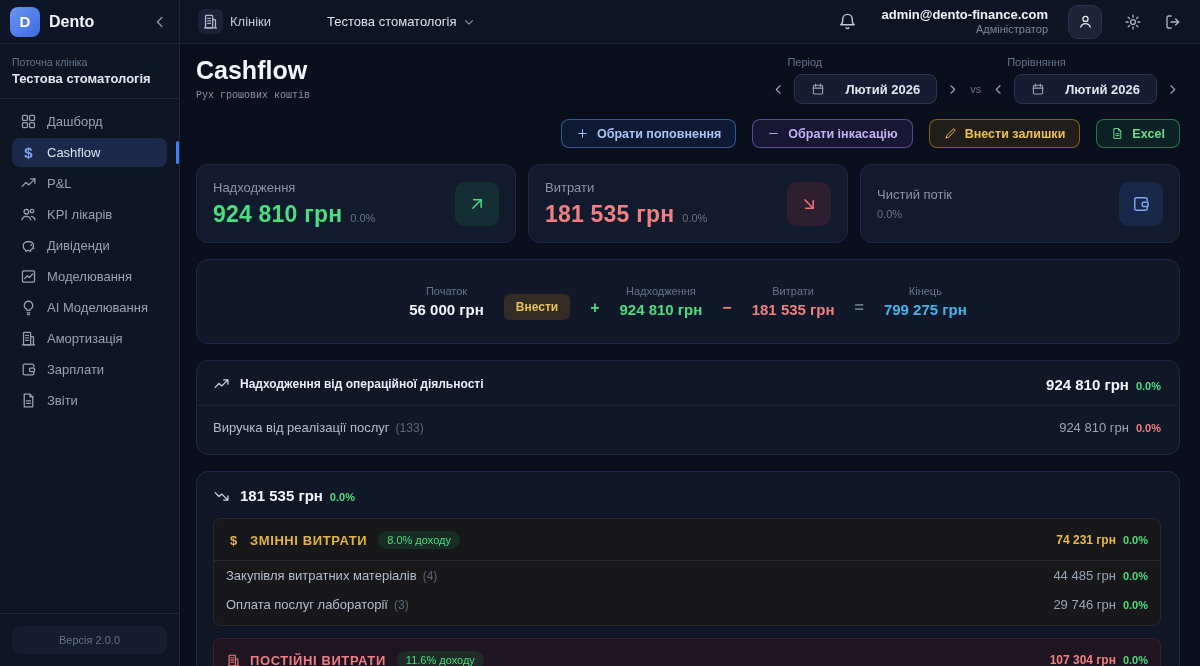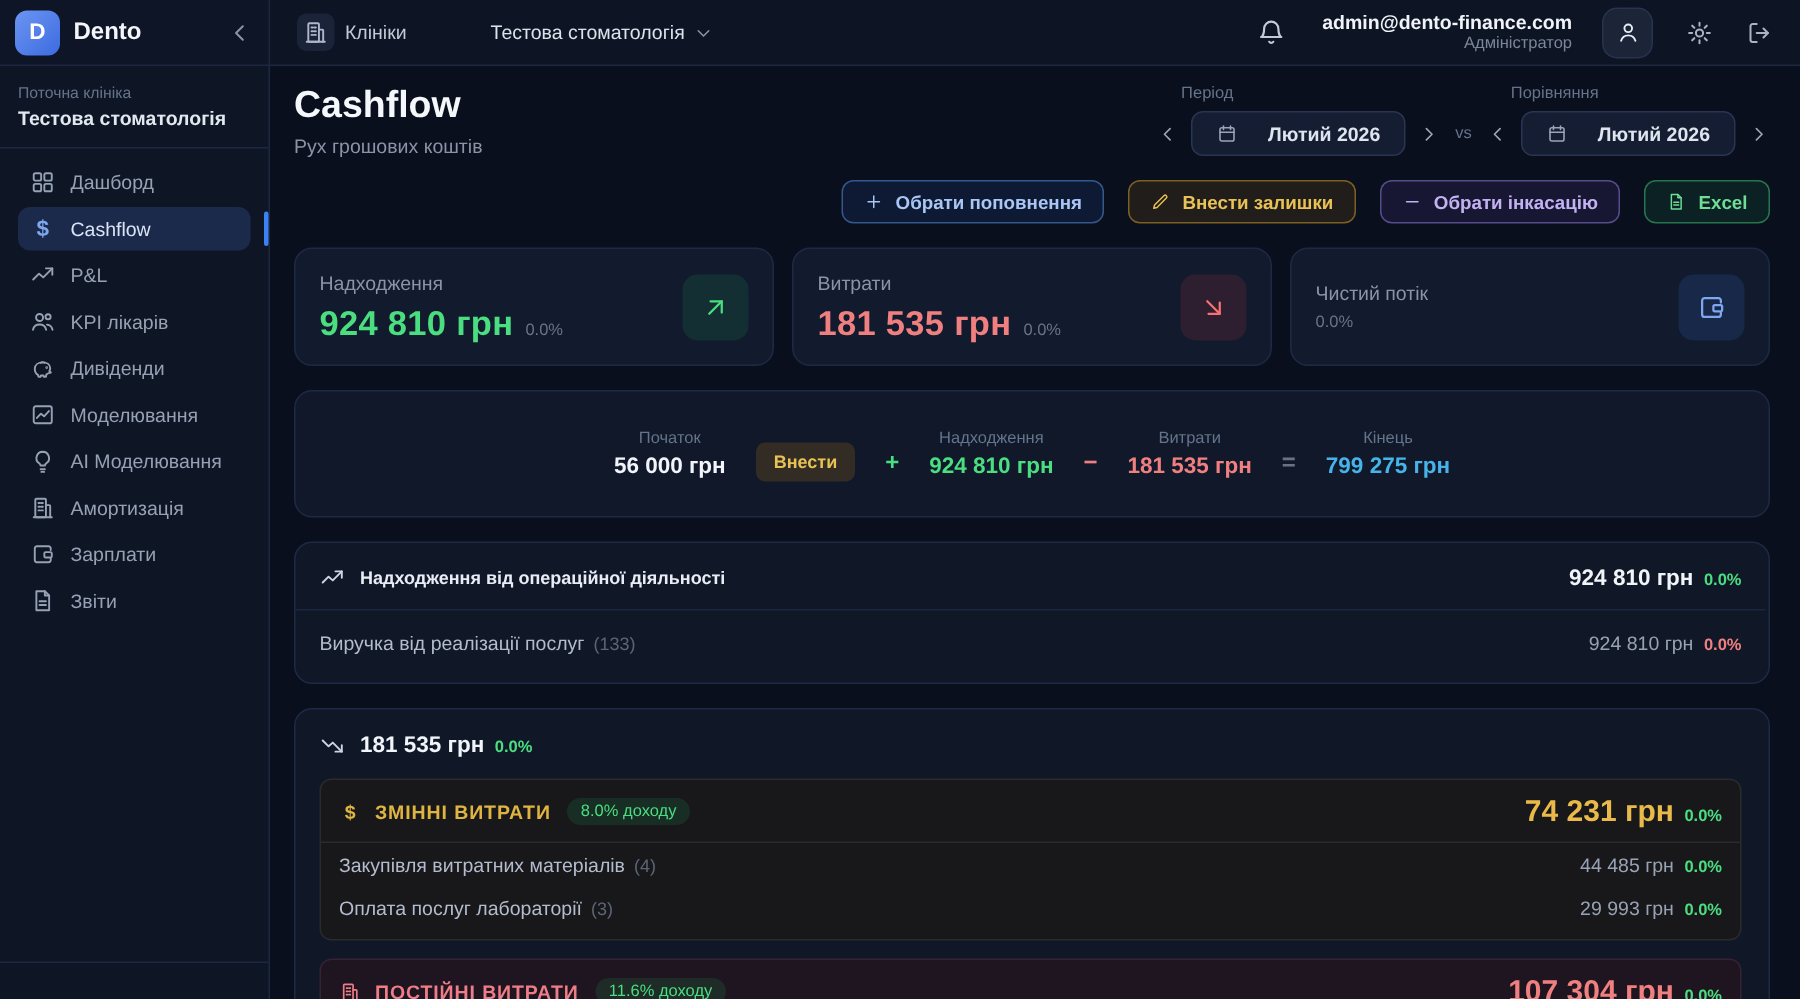--- a/index.html
+++ b/index.html
@@ -73,21 +73,21 @@
   .version-badge {
     background:#151d30; border-radius:8px; text-align:center; padding:8px 0;
     font-size:11px; color:#64748b;
   }
 
   
   .main { grid-column:2; grid-row:2; padding:12px 20px 0 16px; overflow:hidden; }
 
   .page-head { display:flex; justify-content:space-between; align-items:flex-start; }
   .page-title { font-size:25px; font-weight:700; color:#f4f7fb; }
-  .page-subtitle { font-size:13px; color:#8b94a7; margin-top:5px; }
+  .page-subtitle { font-size:10px; color:#8b94a7; margin-top:5px;font-family:Liberation Mono, monospace; }
 
   .periods { display:flex; align-items:flex-end; gap:10px; }
   .period-group { display:flex; flex-direction:column; gap:6px; }
   .period-label { font-size:11px; color:#64748b; padding-left:16px; }
   .period-controls { display:flex; align-items:center; gap:8px; }
   .chev-btn { width:15px; height:15px; color:#9aa5b8; cursor:pointer; }
   .period-btn {
     display:flex; align-items:center; gap:20px; height:30px; padding:0 16px;
     background:#151d32; border:1px solid #2a3552; border-radius:8px; color:#dfe5ee;
     font-size:13px; font-weight:600; cursor:pointer;
@@ -157,21 +157,21 @@
   .group-variable { background:#18181b; border:1px solid #2a2a2c; }
   .group-fixed    { background:#1e1520; border:1px solid #362232; }
   .group-head { display:flex; align-items:center; gap:9px; height:24px; }
   .group-head .icon { width:15px; height:15px; }
   .group-title { font-size:13px; font-weight:700; letter-spacing:.6px; }
   .group-badge {
     font-size:11px; color:#4ade80; background:rgba(34,197,94,.13); border-radius:20px;
     padding:3px 9px; margin-left:2px;
   }
   .group-head .amount { margin-left:auto; }
-  .group-head .val { font-size:20px; }
+  .group-head .val { font-size:12px; }
   .group-divider { height:1px; margin:8px -12px 0; background:#2a2a30; }
   .tone-amber-h { color:#e0b440; }
   .tone-red-h { color:#ee7d87; }
 
   [data-tone="green"] { color:#4ade80; }
   [data-tone="red"]   { color:#f08080; }
   [data-tone="gray"]  { color:#6b7280; }
   [data-tone="amber"] { color:#e9b949; }
   [data-tone="cyan"]  { color:#46b4e8; }
   [data-tone="white"] { color:#f1f5f9; }
@@ -341,20 +341,21 @@
               <path d="M6 3h8l4 4v14H6z"></path>
               <path d="M14 3v4h4"></path>
               <path d="M9 12.5h6M9 16h6"></path>
             </svg>
           </span>
         <span>Звіти</span>
       </div>
     </div>
     <div class="side-footer">
       <div class="side-divider"></div>
+      <div class="version-badge">Версія 2.0.0</div>
     </div>
   </div>
 
   <div class="main">
 
     <div class="page-head">
       <div>
         <div class="page-title">Cashflow</div>
         <div class="page-subtitle">Рух грошових коштів</div>
       </div>
@@ -413,35 +414,35 @@
 
     <div class="toolbar">
       <button class="tb-btn tb-blue">
         <span class="icon">
             <svg viewBox="0 0 24 24" fill="none" stroke="currentColor" stroke-width="1.8" stroke-linecap="round" stroke-linejoin="round">
               <path d="M12 5v14M5 12h14"></path>
             </svg>
           </span>
         <span>Обрати поповнення</span>
       </button>
+      <button class="tb-btn tb-purple">
+        <span class="icon">
+            <svg viewBox="0 0 24 24" fill="none" stroke="currentColor" stroke-width="1.8" stroke-linecap="round" stroke-linejoin="round">
+              <path d="M5 12h14"></path>
+            </svg>
+          </span>
+        <span>Обрати інкасацію</span>
+      </button>
       <button class="tb-btn tb-amber">
         <span class="icon">
             <svg viewBox="0 0 24 24" fill="none" stroke="currentColor" stroke-width="1.8" stroke-linecap="round" stroke-linejoin="round">
               <path d="M4 20l1-4L16.5 4.5a2.12 2.12 0 0 1 3 3L8 19l-4 1z"></path>
             </svg>
           </span>
         <span>Внести залишки</span>
-      </button>
-      <button class="tb-btn tb-purple">
-        <span class="icon">
-            <svg viewBox="0 0 24 24" fill="none" stroke="currentColor" stroke-width="1.8" stroke-linecap="round" stroke-linejoin="round">
-              <path d="M5 12h14"></path>
-            </svg>
-          </span>
-        <span>Обрати інкасацію</span>
       </button>
       <button class="tb-btn tb-green">
         <span class="icon">
             <svg viewBox="0 0 24 24" fill="none" stroke="currentColor" stroke-width="1.8" stroke-linecap="round" stroke-linejoin="round">
               <path d="M6 3h8l4 4v14H6z"></path>
               <path d="M14 3v4h4"></path>
               <path d="M9 12.5h6M9 16h6"></path>
             </svg>
           </span>
         <span>Excel</span>
@@ -581,21 +582,21 @@
           <span class="acct-count">(4)</span>
           <span class="amount">
             <span class="val">44 485 грн</span>
             <span class="pct" data-tone="green">0.0%</span>
           </span>
         </div>
         <div class="acct-row">
           <span class="acct-name">Оплата послуг лабораторії</span>
           <span class="acct-count">(3)</span>
           <span class="amount">
-            <span class="val">29 993 грн</span>
+            <span class="val">29 746 грн</span>
             <span class="pct" data-tone="green">0.0%</span>
           </span>
         </div>
       </div>
 
       <div class="group-box group-fixed">
         <div class="group-head">
           <span class="icon tone-red-h">
               <svg viewBox="0 0 24 24" fill="none" stroke="currentColor" stroke-width="1.8" stroke-linecap="round" stroke-linejoin="round">
                 <rect x="5" y="3.5" width="10" height="17.5" rx="1"></rect>

